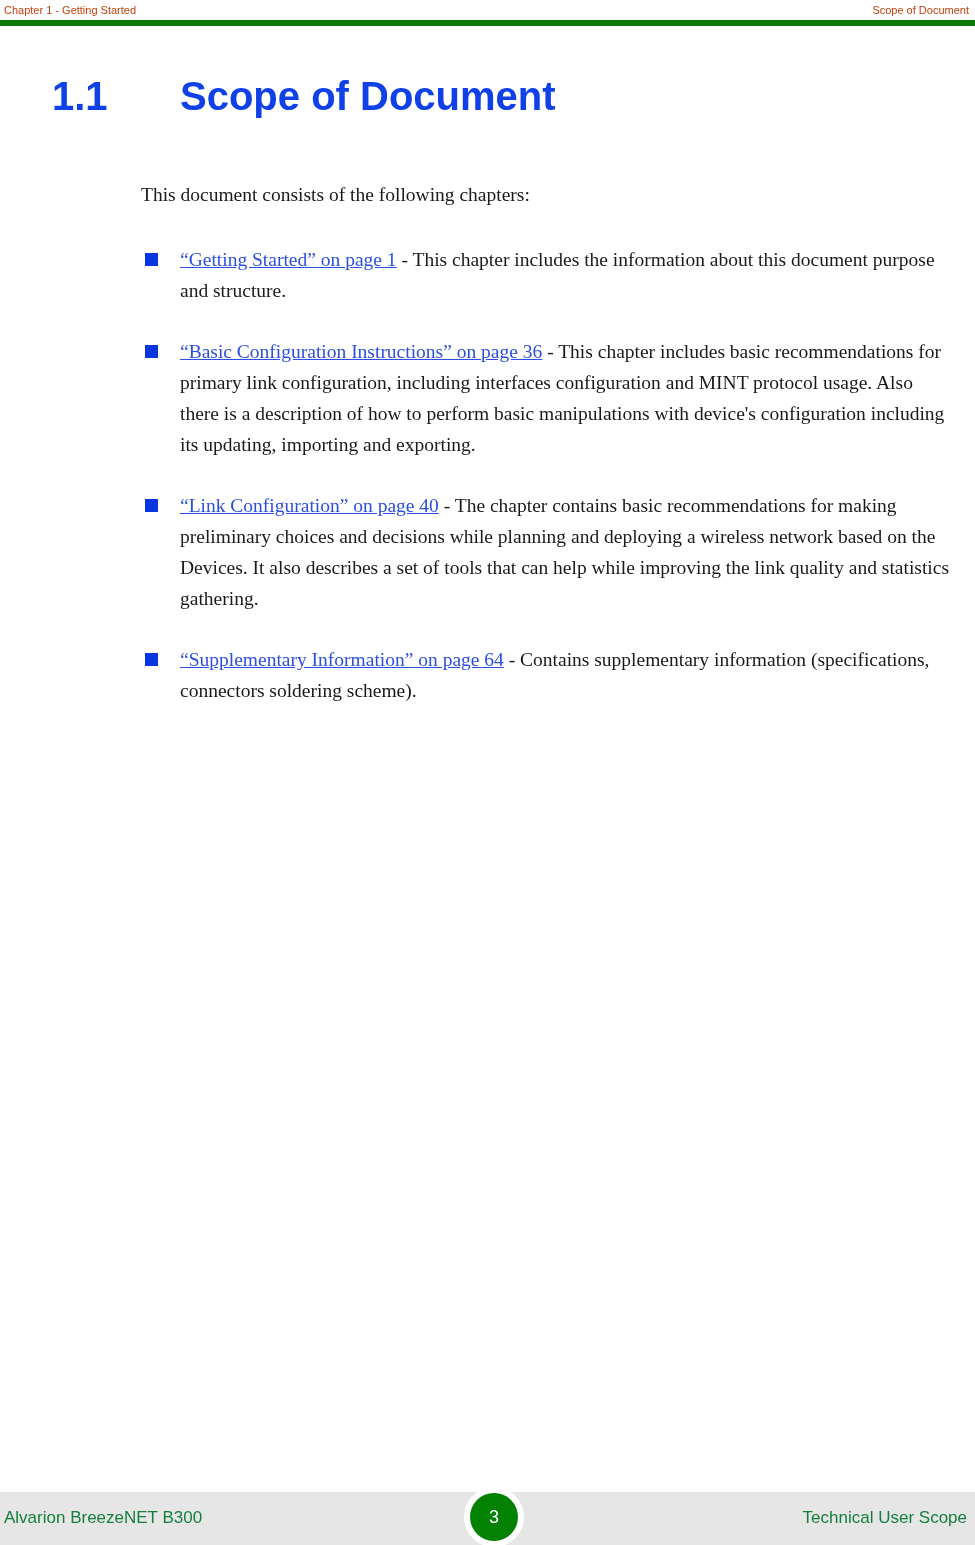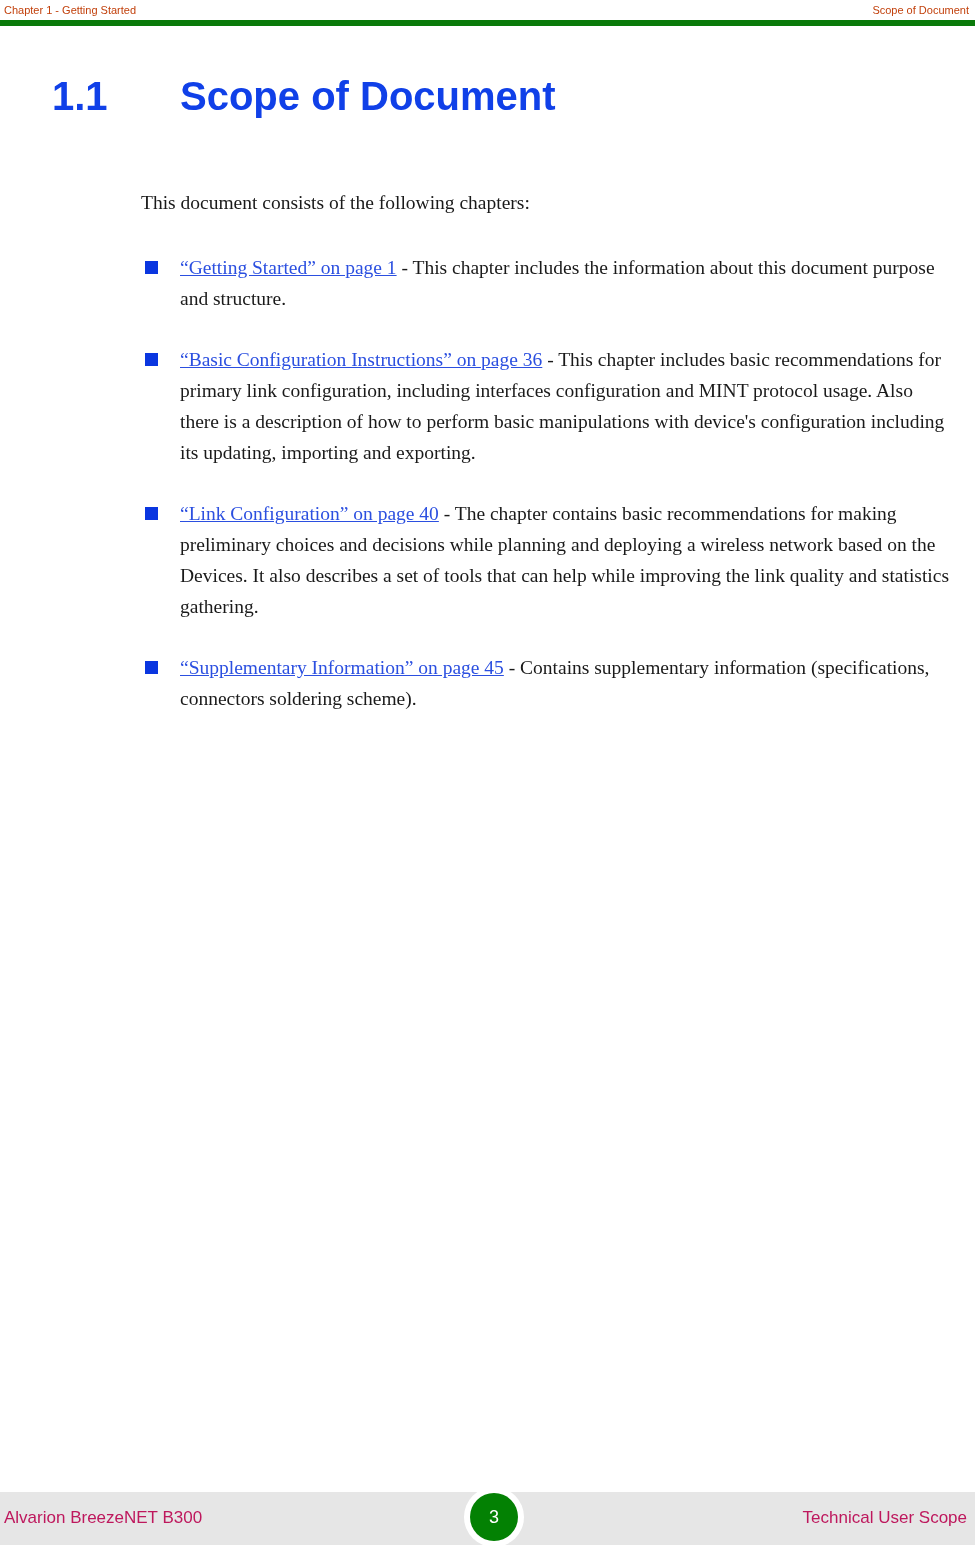--- a/index.html
+++ b/index.html
@@ -76,21 +76,21 @@
     position: absolute;
     top: 172px;
     left: 141px;
     width: 815px;
   }
   .intro-para {
     font-family: "Liberation Serif", serif;
     font-size: 19.5px;
     line-height: 30px;
     color: #1a1a1a;
-    margin: 16px 0 34px 0;
+    margin: 8px 0 34px 0;
   }
 
   ul.chapter-list {
     list-style: none;
     margin: 4px;
     padding: 0;
   }
   ul.chapter-list > li {
     position: relative;
     padding-left: 35px;
@@ -126,21 +126,21 @@
     width: 975px;
     height: 53px;
     background: #e6e6e6;
   }
   .ftr-left, .ftr-right {
     position: absolute;
     top: 14px;
     font-family: "Liberation Sans", sans-serif;
     font-size: 17px;
     line-height: 24px;
-    color: #be185d;
+    color: #15803d;
     white-space: nowrap;
   }
   .ftr-left  { left: 4px; }
   .ftr-right { right: 8px; }
 
   .page-badge {
     position: absolute;
     left: 464px;
     top: 1487px;
     width: 60px;
@@ -201,21 +201,21 @@
     </li>
 
     <li>
       <span class="bullet-square"></span>
       <a class="xref-link" href="#">“Link Configuration” on page 40</a><span class="li-rest"> - The chapter contains basic recommendations for making preliminary choices and decisions while planning and deploying a wireless network based on the Devices. It also describes a set of tools that can help while improving the link quality and statistics gathering.</span>
     </li>
 
 
     <li>
       <span class="bullet-square"></span>
-      <a class="xref-link" href="#">“Supplementary Information” on page 45</a><span class="li-rest"> - Contains supplementary information (specifications, connectors soldering scheme).</span>
+      <a class="xref-link" href="#">“Supplementary Information” on page 64</a><span class="li-rest"> - Contains supplementary information (specifications, connectors soldering scheme).</span>
     </li>
 
   </ul>
 </div>
 
 <div class="page-footer">
   <span class="ftr-left">Alvarion BreezeNET B300</span>
   <span class="ftr-right">Technical User Scope</span>
 </div>
 

